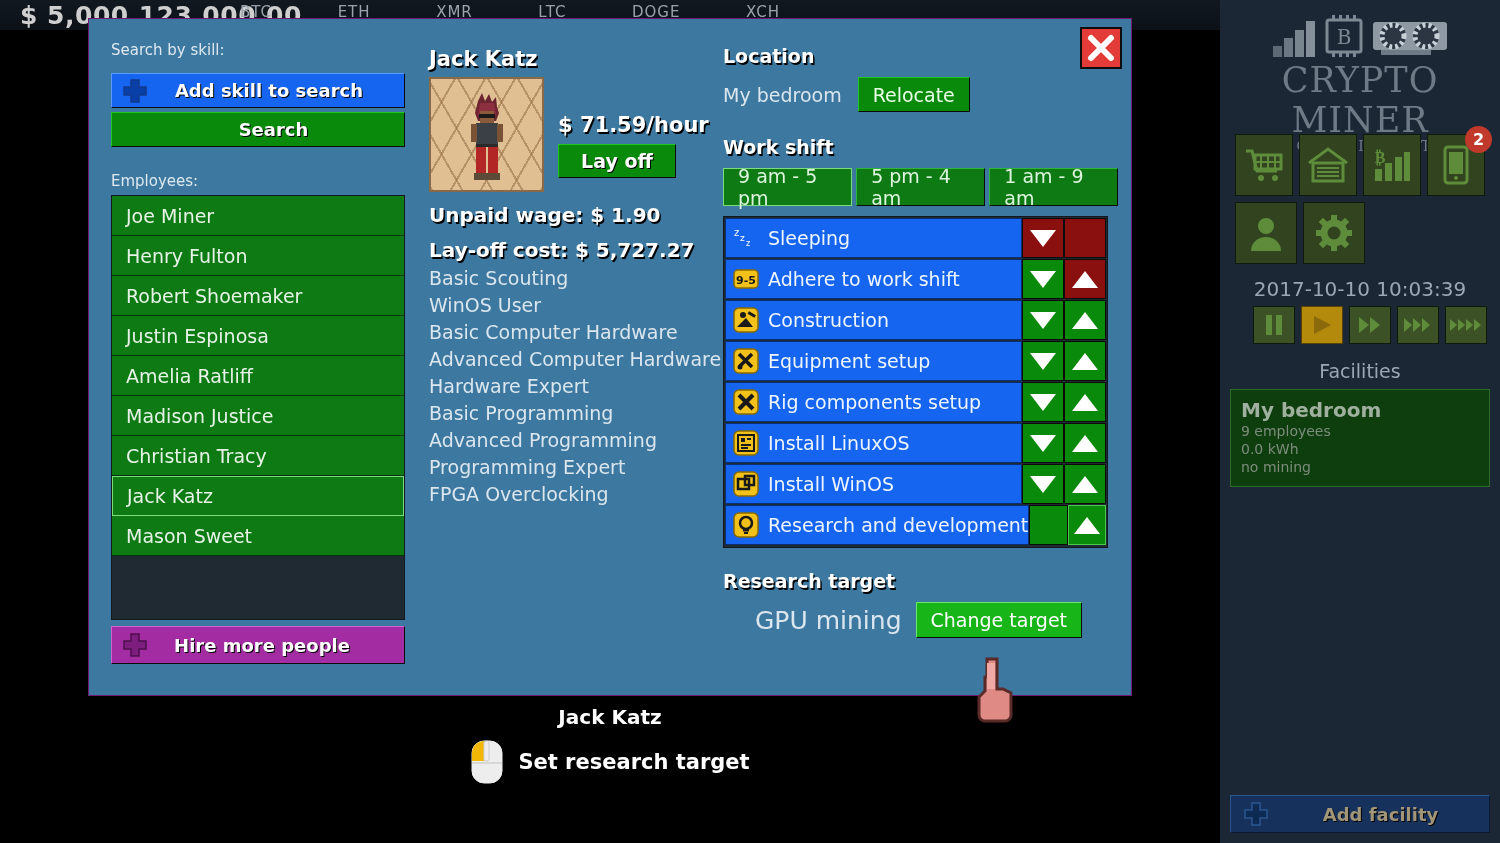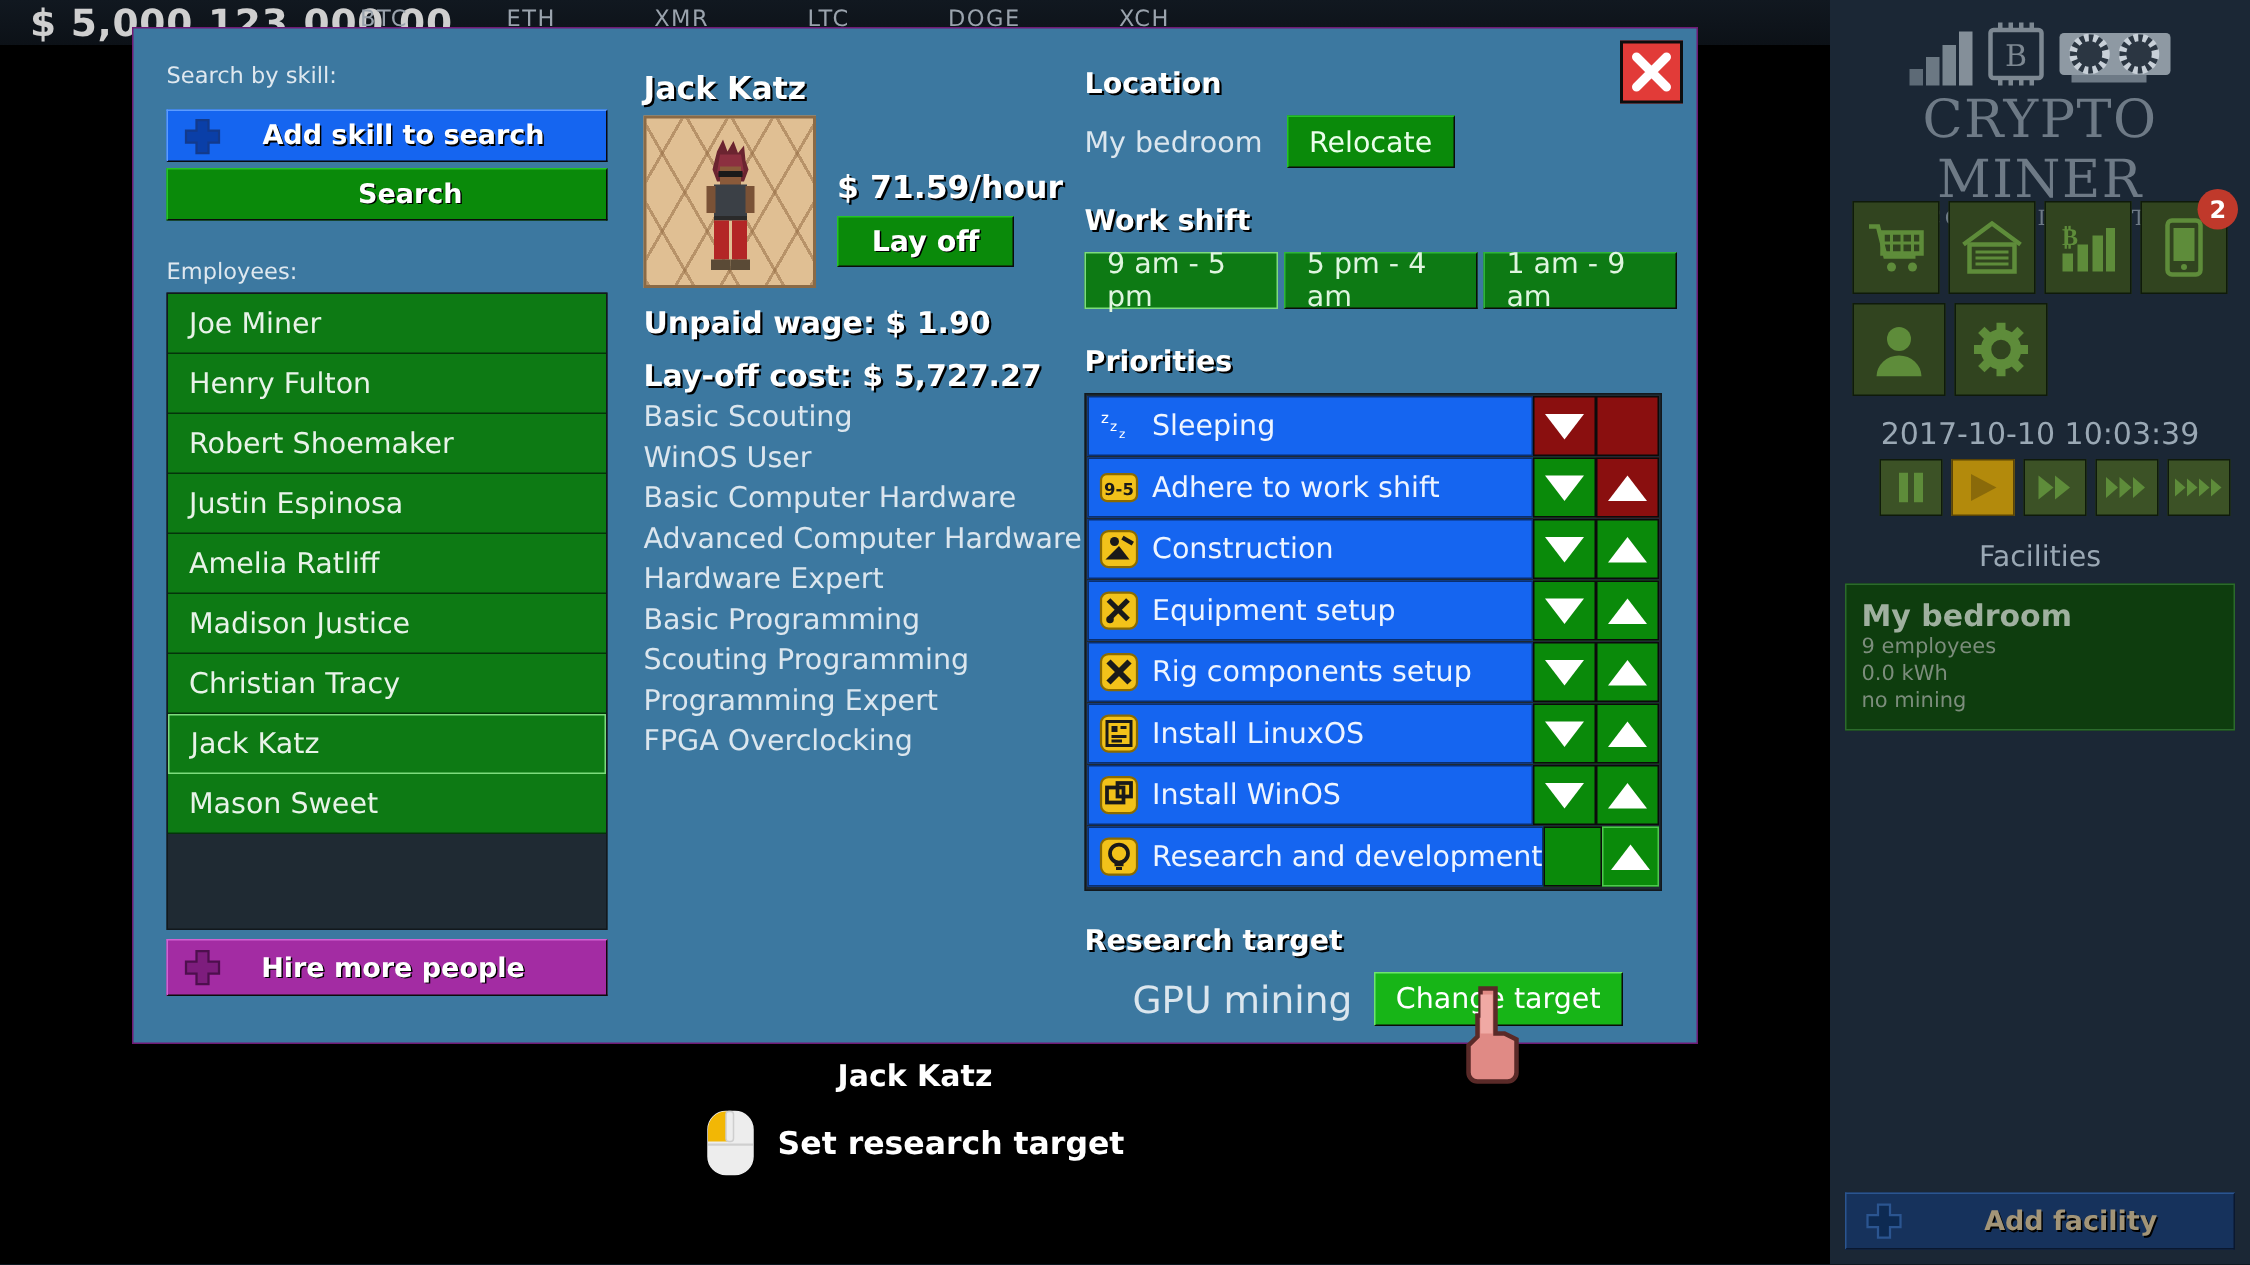--- a/index.html
+++ b/index.html
@@ -332,42 +332,41 @@
       <div class="stat-line">Unpaid wage: $ 1.90</div>
       <div class="stat-line">Lay-off cost: $ 5,727.27</div>
 
       <div class="skills">
         <div class="skill">Basic Scouting</div>
         <div class="skill">WinOS User</div>
         <div class="skill">Basic Computer Hardware</div>
         <div class="skill">Advanced Computer Hardware</div>
         <div class="skill">Hardware Expert</div>
         <div class="skill">Basic Programming</div>
-        <div class="skill">Scouting Programming</div>
+        <div class="skill">Advanced Programming</div>
         <div class="skill">Programming Expert</div>
         <div class="skill">FPGA Overclocking</div>
       </div>
     </div>
 
     <div class="col3">
 
       <div class="sec-head">Location</div>
       <div class="loc-row">
         <span class="loc-name">My bedroom</span>
         <div class="btn-green-sm">Relocate</div>
       </div>
 
       <div class="sec-head shift-head">Work shift</div>
       <div class="shift-row">
         <div class="shift-btn active">9 am - 5 pm</div>
         <div class="shift-btn">5 pm - 4 am</div>
         <div class="shift-btn">1 am - 9 am</div>
       </div>
 
-      <div class="sec-head prio-head">Priorities</div>
       <div class="prio-box">
 
         <div class="prio-row">
           <div class="prio-main">
             <svg class="prio-icon" viewBox="0 0 28 28">
               <text x="2" y="12" font-size="10" fill="#fff" font-family="DejaVu Sans">z</text>
               <text x="8" y="17" font-size="9" fill="#fff" font-family="DejaVu Sans">z</text>
               <text x="14" y="22" font-size="8" fill="#fff" font-family="DejaVu Sans">z</text>
             </svg>
             <span class="prio-label">Sleeping</span>

